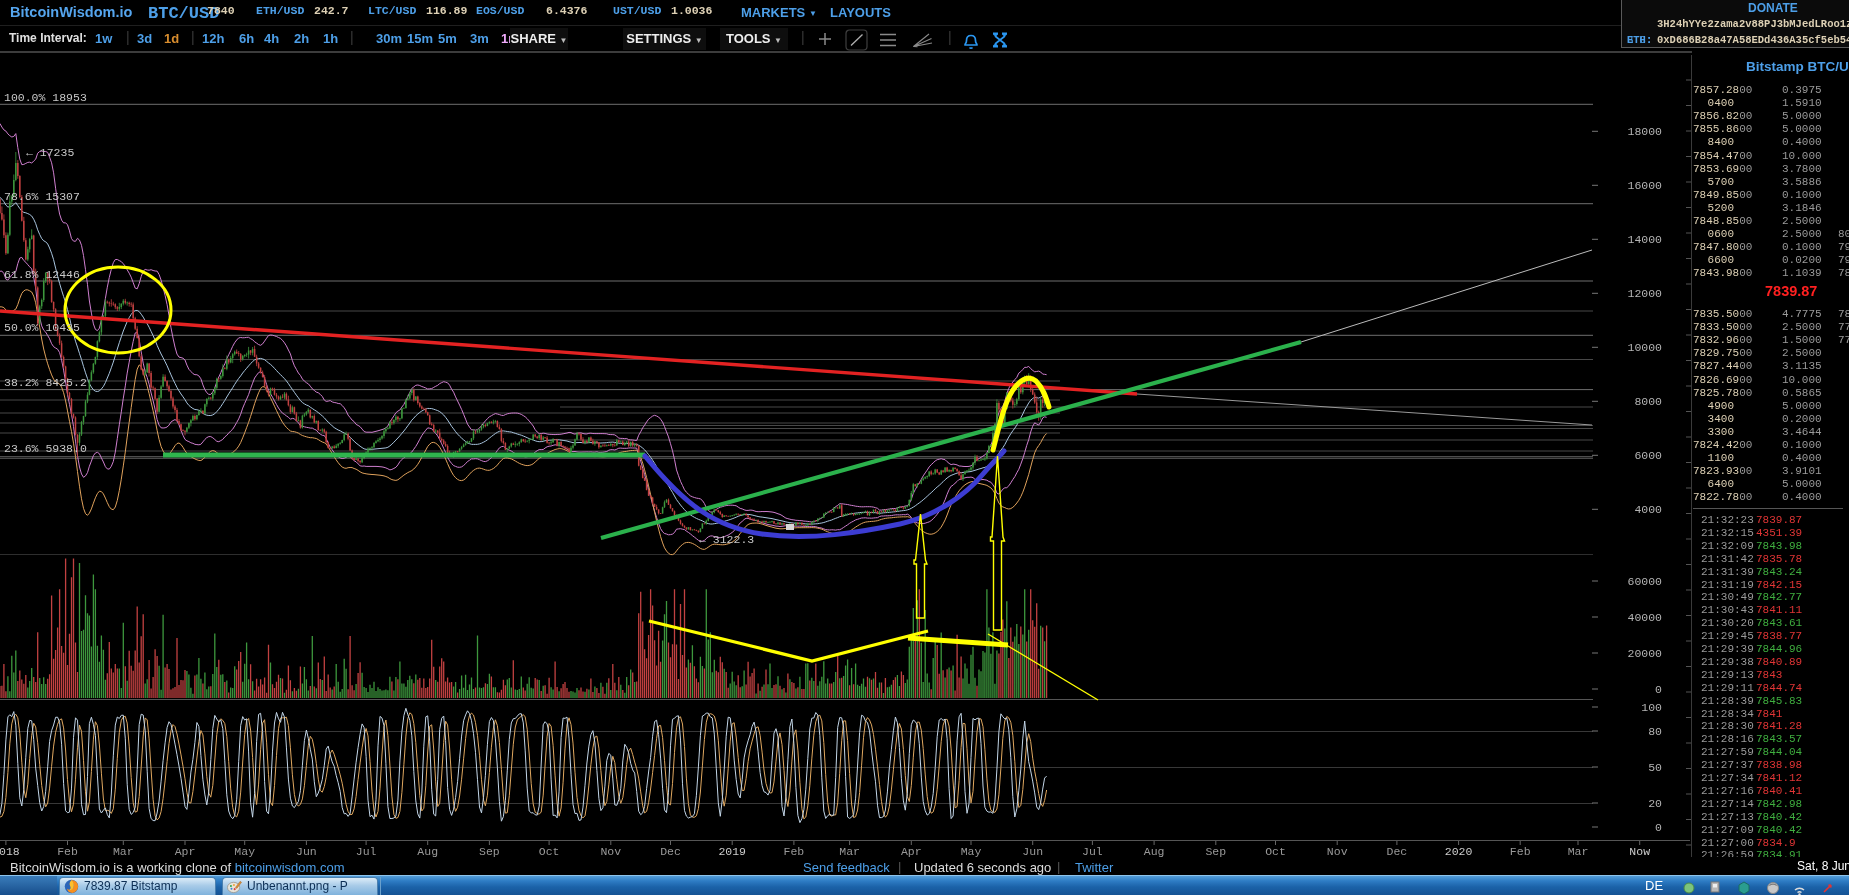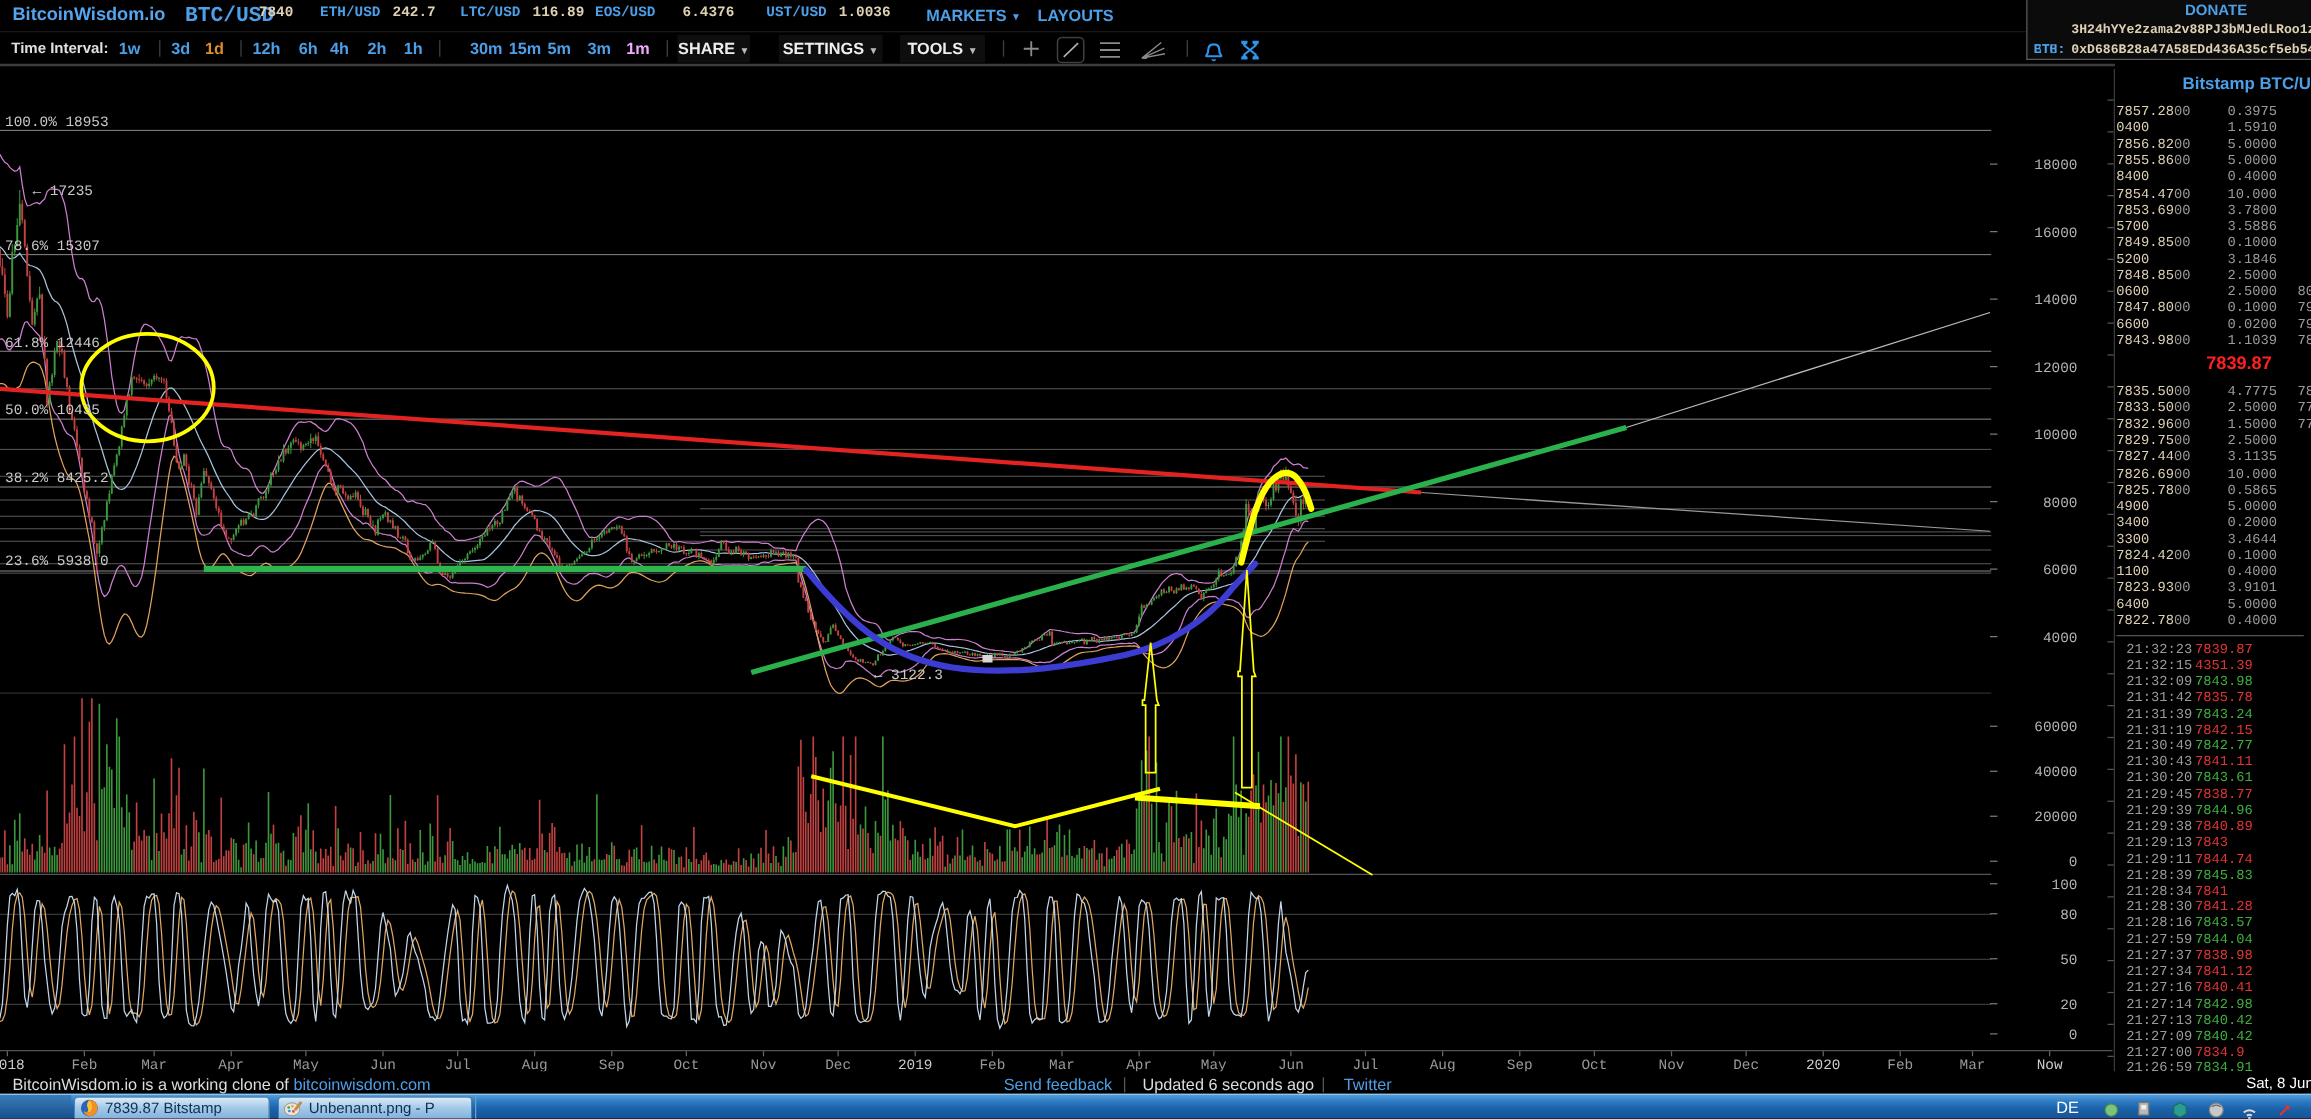--- a/index.html
+++ b/index.html
@@ -10,21 +10,21 @@
 #row2{position:absolute;left:0;top:26px;width:1692px;height:27px;background:#000;border-bottom:2px solid #3c3c3c}
 .blue{color:#4d9fe8}
 .cream{color:#ddd0b4}
 .gray{color:#9a9a9a}
 .btn{position:absolute;top:2px;height:22px;background:#0e0e0e;color:#eee;font-weight:bold;font-size:13px;line-height:22px;text-align:center}
 .car{color:#bbb;font-size:8px}
 #donate{position:absolute;left:1621px;top:0;width:228px;height:48px;background:#0b0b0b;
  border-left:1px solid #5a5a5a;border-bottom:1px solid #5a5a5a;overflow:hidden}
 #sidebar{position:absolute;left:1693px;top:55px;width:156px;height:820px;background:#000;overflow:hidden}
 .obrow{position:absolute;left:0;width:160px;height:13px;font-size:11px}
-.obp{position:absolute;left:0;top:0;width:41px;}
+.obp{position:absolute;left:0;top:0;width:41px;text-align:right}
 .oba{position:absolute;left:89px;top:0;color:#9a9a9a}
 .obx{position:absolute;left:145px;top:0;color:#9a9a9a}
 .trow{position:absolute;left:8px;width:160px;height:12px;font-size:11px}
 .red{color:#e03535}.grn{color:#3fae3f}
 #footer{position:absolute;left:0;top:857px;width:1849px;height:18px;background:#000;color:#ddd;font-size:13px}
 #taskbar{position:absolute;left:0;top:875px;width:1849px;height:20px;
  background:linear-gradient(#5ba3dc,#2e7cc4 30%,#1b62a8 60%,#155394)}
 #taskbar:before{content:"";position:absolute;left:0;top:0;width:1849px;height:1px;background:#8ec4ec}
 .tbtn{position:absolute;top:2px;height:18px;border:1px solid #4a80b0;border-bottom:none;
  border-radius:4px 4px 0 0;background:linear-gradient(#dcecf8,#a8cbe8 45%,#7fb2dc);
@@ -249,21 +249,21 @@
     <div class="abs" style="left:407px;top:5px;font-size:13px;font-weight:bold;color:#4d9fe8">15m</div>
     <div class="abs" style="left:438px;top:5px;font-size:13px;font-weight:bold;color:#4d9fe8">5m</div>
     <div class="abs" style="left:470px;top:5px;font-size:13px;font-weight:bold;color:#4d9fe8">3m</div>
     <div class="abs" style="left:501px;top:5px;font-size:13px;font-weight:bold;color:#f0abfc">1m</div>
     <div class="abs" style="left:126px;top:3px;font-size:14px;color:#3a3a3a">|</div>
     <div class="abs" style="left:191px;top:3px;font-size:14px;color:#3a3a3a">|</div>
     <div class="abs" style="left:350px;top:3px;font-size:14px;color:#3a3a3a">|</div>
     <div class="abs" style="left:532px;top:3px;font-size:14px;color:#3a3a3a">|</div>
     <div class="abs" style="left:801px;top:3px;font-size:14px;color:#3a3a3a">|</div>
     <div class="abs" style="left:948px;top:3px;font-size:14px;color:#3a3a3a">|</div>
-    <div class="btn" style="left:542px;width:58px">SHARE <span class="car">▼</span></div>
+    <div class="btn" style="left:510px;width:58px">SHARE <span class="car">▼</span></div>
     <div class="btn" style="left:623px;width:83px">SETTINGS <span class="car">▼</span></div>
     <div class="btn" style="left:720px;width:68px">TOOLS <span class="car">▼</span></div>
 <svg class="abs" style="left:817px;top:3px" width="200" height="22" viewBox="0 0 200 22">
 <g stroke="#8a8a8a" stroke-width="1.5" fill="none">
 <path d="M8 4v12M2 10h12"></path>
 <rect x="29" y="1" width="21" height="20" rx="3.5" stroke="#3f3f3f" stroke-width="1.2"></rect>
 <path d="M34 16.5L45.5 5.5" stroke="#b0b0b0" stroke-width="1.3"></path>
 <path d="M63 5.5h16M63 11h16M63 16.5h16" stroke-width="1.5"></path>
 <path d="M96.5 17.5L112 5M96.5 17.5L114.5 9.5M96.5 17.5L115 14" stroke-width="1.1"></path>
 <path d="M96.5 17.5l5.5-1.5M96.5 17.5l4 .3" stroke-width="0.9"></path>

